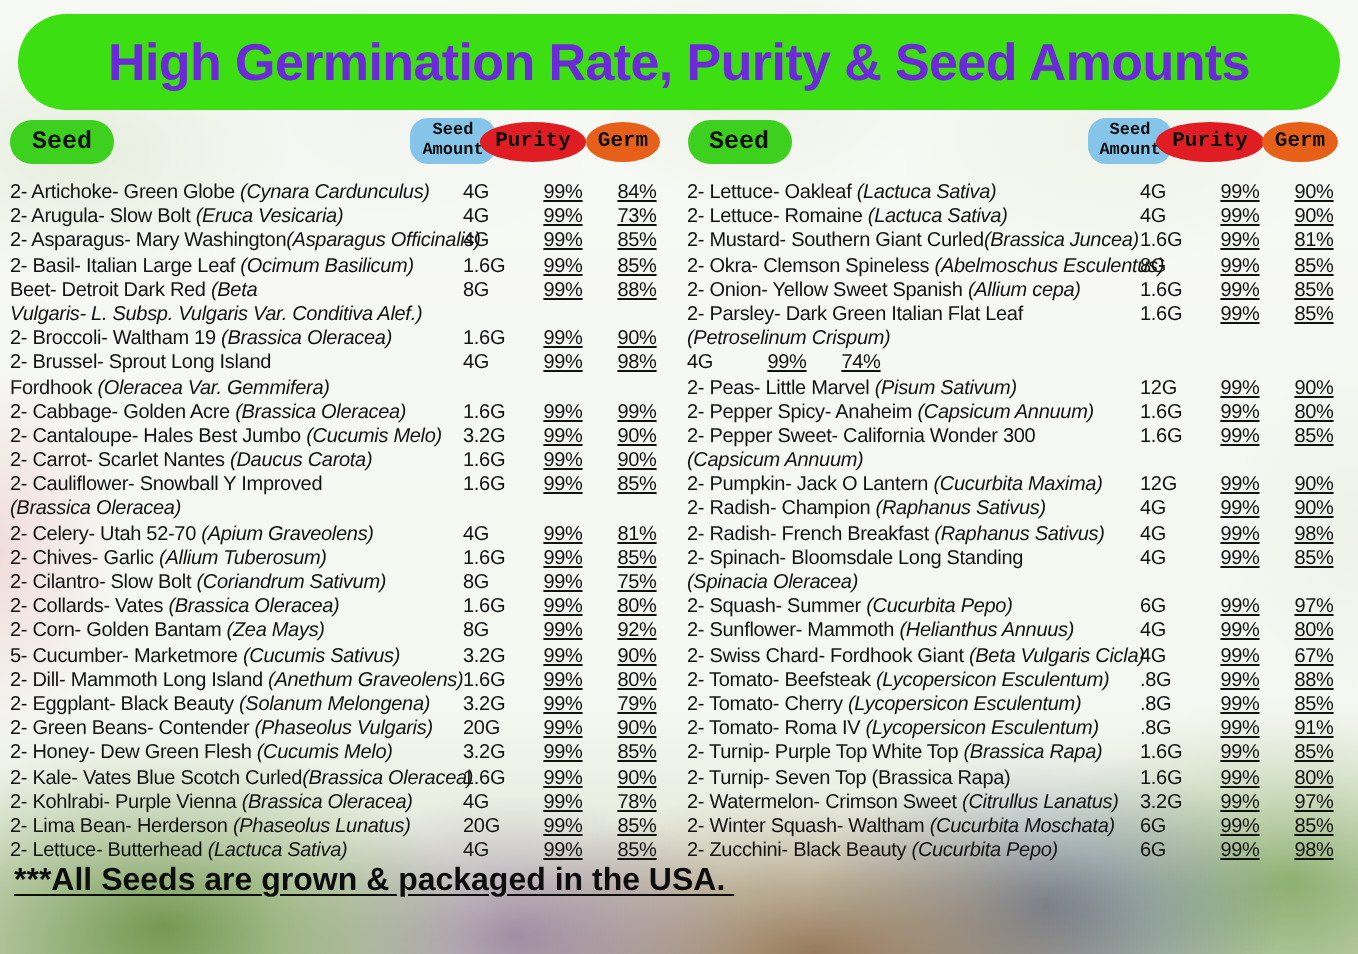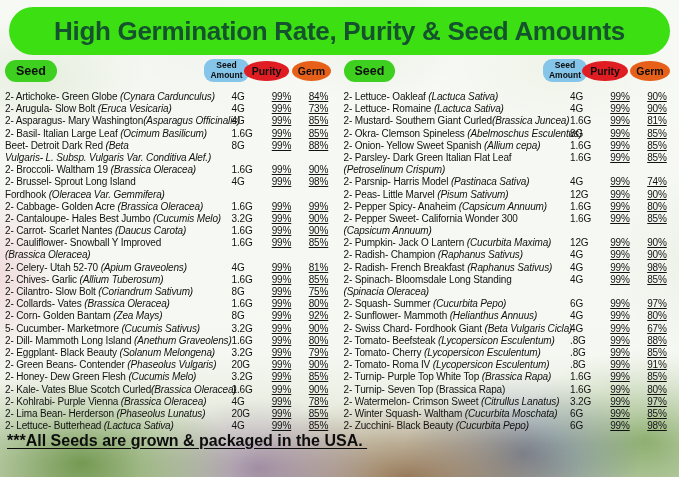--- a/index.html
+++ b/index.html
@@ -19,25 +19,25 @@
       radial-gradient(170px 115px at 77% 95%, rgba(94,110,138,.9), rgba(94,110,138,0) 70%),
       radial-gradient(180px 125px at 95% 92%, rgba(120,160,86,.9), rgba(120,160,86,0) 72%),
       linear-gradient(#e7ecde,#dfe6d3);}
   .wash{position:absolute;inset:0;
     background:linear-gradient(to bottom,
       rgba(255,255,255,.68) 0%, rgba(255,255,255,.68) 74%,
       rgba(255,255,255,.30) 85%, rgba(255,255,255,.08) 93%, rgba(255,255,255,0) 100%);}
   .content{position:absolute;inset:0;color:#121212;}
   .banner{position:absolute;top:7px;left:9px;right:9px;height:48px;background:#3cdf12;
     border-radius:26px;display:flex;align-items:center;justify-content:center;}
-  .banner span{font-size:26px;font-weight:700;color:#14532d;letter-spacing:-0.3px;white-space:nowrap;}
+  .banner span{font-size:26px;font-weight:700;color:#6d28d9;letter-spacing:-0.3px;white-space:nowrap;}
   .cols-header{position:absolute;top:59px;left:5px;right:5px;display:flex;gap:8px;}
   .col-header{flex:1;display:flex;align-items:center;}
   .spacer{flex:1;}
-  .pill{display:inline-flex;align-items:center;justify-content:center;color:#0d0d0d;font-weight:700;box-sizing:border-box;}
+  .pill{display:inline-flex;align-items:center;justify-content:center;color:#0d0d0d;font-weight:700;box-sizing:border-box;font-family:Liberation Mono, monospace;}
   .pill.seed{background:#3ed01e;border-radius:13px;padding:4px 11px;font-size:12.5px;}
   .pill.amount{background:#84c5e9;border-radius:9px;padding:2px 6px;font-size:8.5px;
     flex-direction:column;line-height:9.5px;text-align:center;}
   .pill.purity{background:#e01d22;border-radius:50%;padding:4px 8px;font-size:10.5px;}
   .pill.germ{background:#e6601a;border-radius:50%;padding:4px 6px;font-size:10.5px;}
   .hcell{display:flex;justify-content:center;align-items:center;}
   .hcell.amt{width:38px;}
   .hcell.pur{width:38px;margin-left:2px;}
   .hcell.ger{width:48px;margin-left:2px;}
   .tables{position:absolute;top:91px;left:5px;right:5px;display:flex;gap:8px;}
@@ -294,21 +294,20 @@
           <div class="trow">
             <span class="tname"><span>2- Parsley- Dark Green Italian Flat Leaf</span></span>
             <span class="tcell tamt">1.6G</span>
             <span class="tcell tpct">99%</span>
             <span class="tcell tpct">85%</span>
           </div>
           <div class="trow cont">
             <span class="tname"><span></span><i>(Petroselinum Crispum)</i></span>
           </div>
           <div class="trow">
-            <span class="tname"><span>2- Parsnip- Harris Model </span><i>(Pastinaca Sativa)</i></span>
             <span class="tcell tamt">4G</span>
             <span class="tcell tpct">99%</span>
             <span class="tcell tpct">74%</span>
           </div>
           <div class="trow">
             <span class="tname"><span>2- Peas- Little Marvel </span><i>(Pisum Sativum)</i></span>
             <span class="tcell tamt">12G</span>
             <span class="tcell tpct">99%</span>
             <span class="tcell tpct">90%</span>
           </div>

